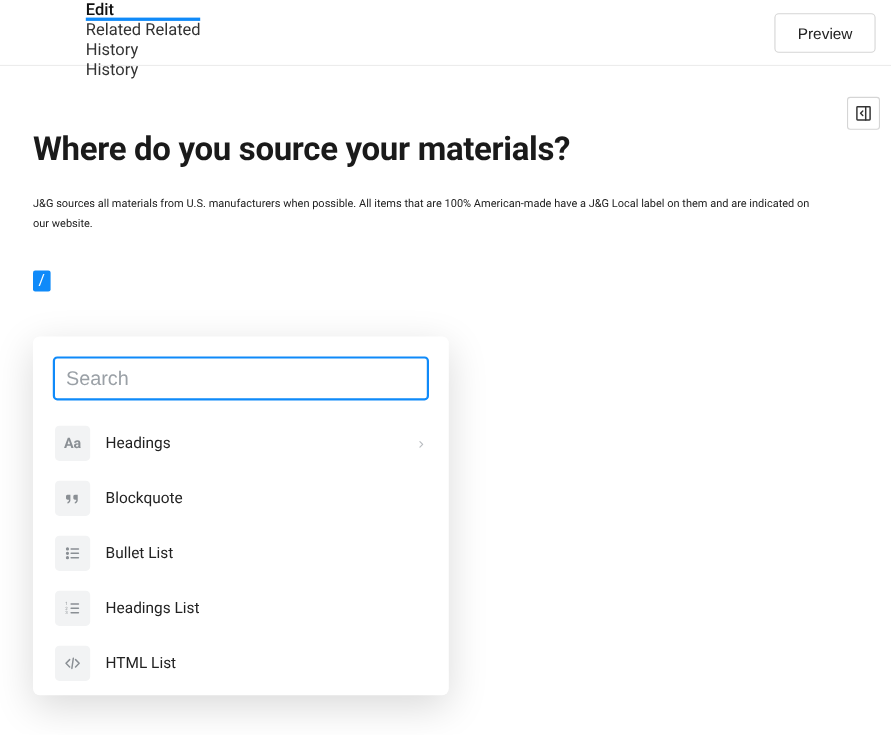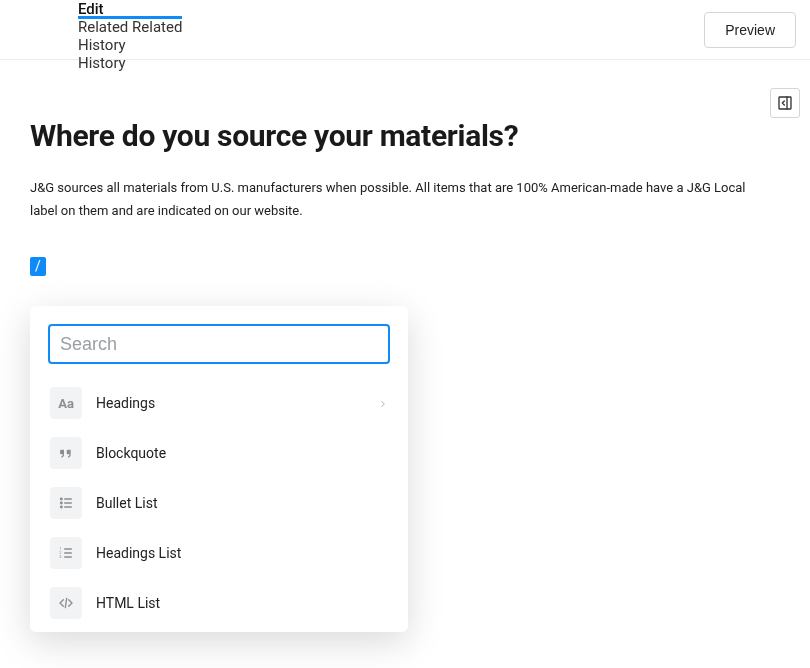--- a/index.html
+++ b/index.html
@@ -89,21 +89,21 @@
       cursor: pointer;
     }
     h1.title {
       font-size: 30px;
       font-weight: 700;
       margin-top: 28px;
       margin-bottom: 24px;
       letter-spacing: -0.3px;
     }
     .body-text {
-      font-size: 13px;
+      font-size: 10px;
       line-height: 1.75;
       color: #222;
       max-width: 720px;
     }
     .slash-cursor {
       display: inline-block;
       margin-top: 34px;
       background: #0f8af9;
       color: #fff;
       font-size: 14px;

